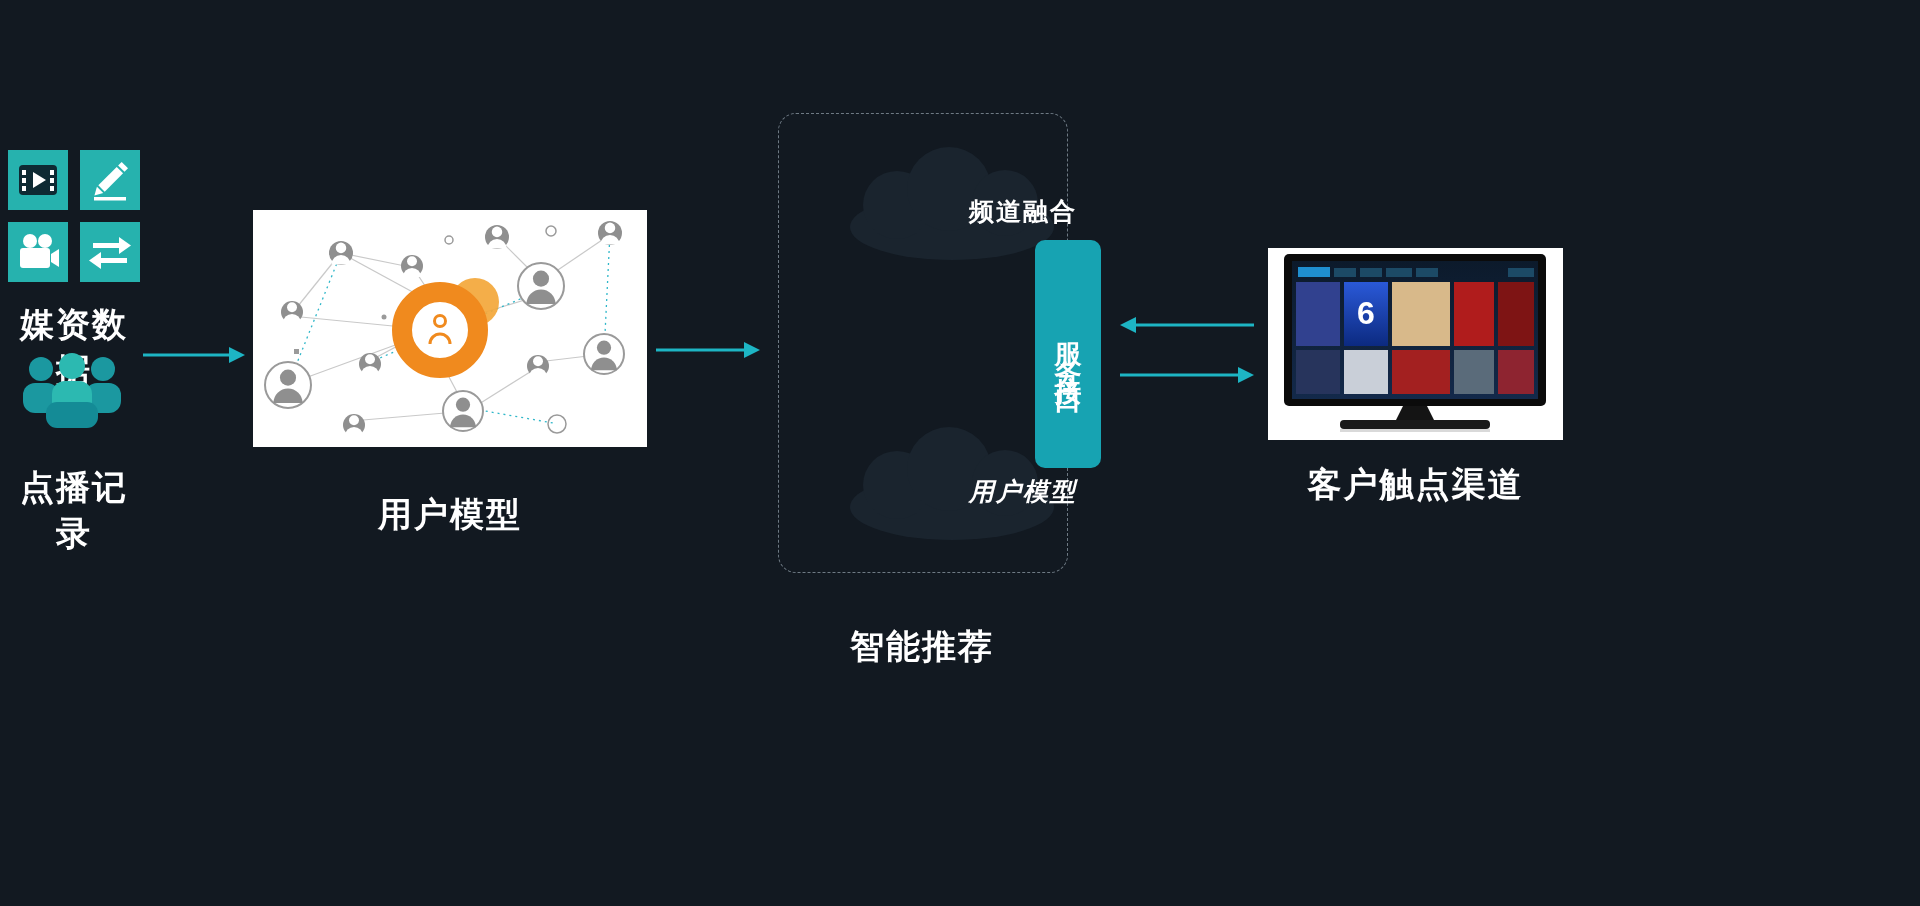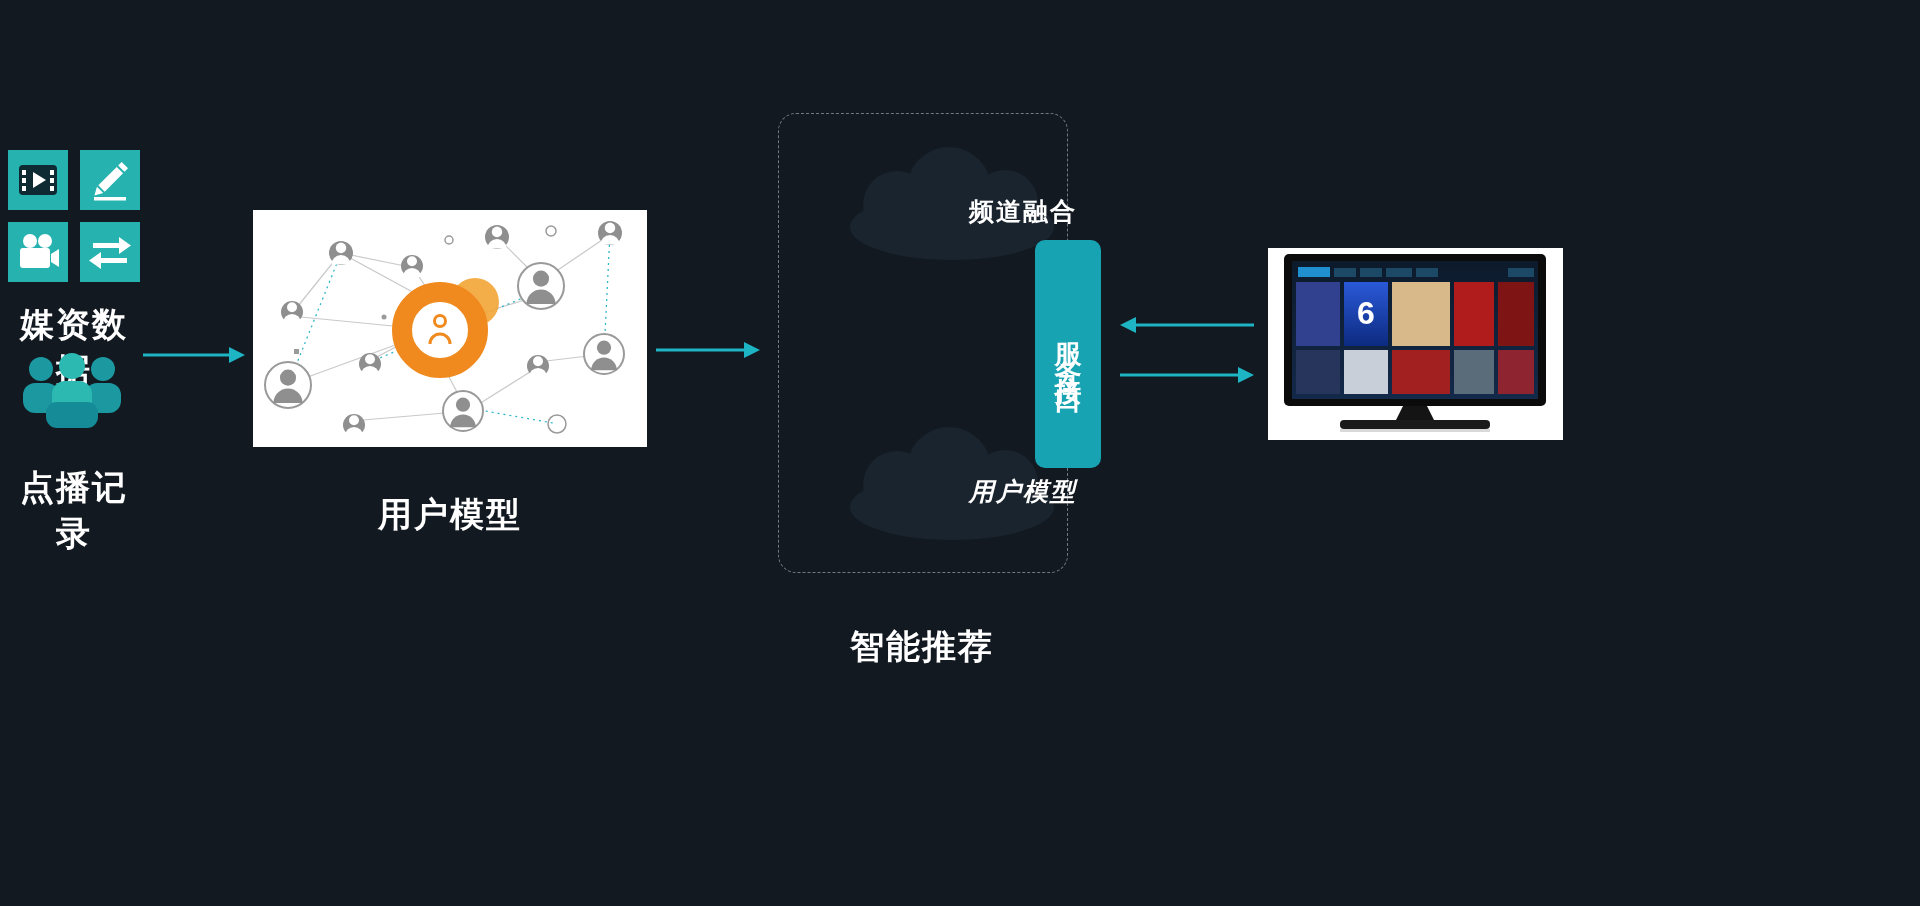--- a/index.html
+++ b/index.html
@@ -329,14 +329,15 @@
         <rect x="186" y="102" width="40" height="44" fill="#5a6b7a"></rect>
         <rect x="230" y="102" width="36" height="44" fill="#8e2430"></rect>
       </g>
 
       <polygon points="135,158 159,158 166,172 128,172" fill="#141414"></polygon>
       <rect x="72" y="172" width="150" height="9" rx="4" fill="#1a1a1a"></rect>
       <rect x="72" y="181" width="150" height="3" fill="#bfbfbf" opacity="0.6"></rect>
     </svg>
   </div>
 
+  <div class="abs label" style="left:1268px; top:462px; width:295px;">客户触点渠道</div>
 
 </div>
 
 </body></html>

